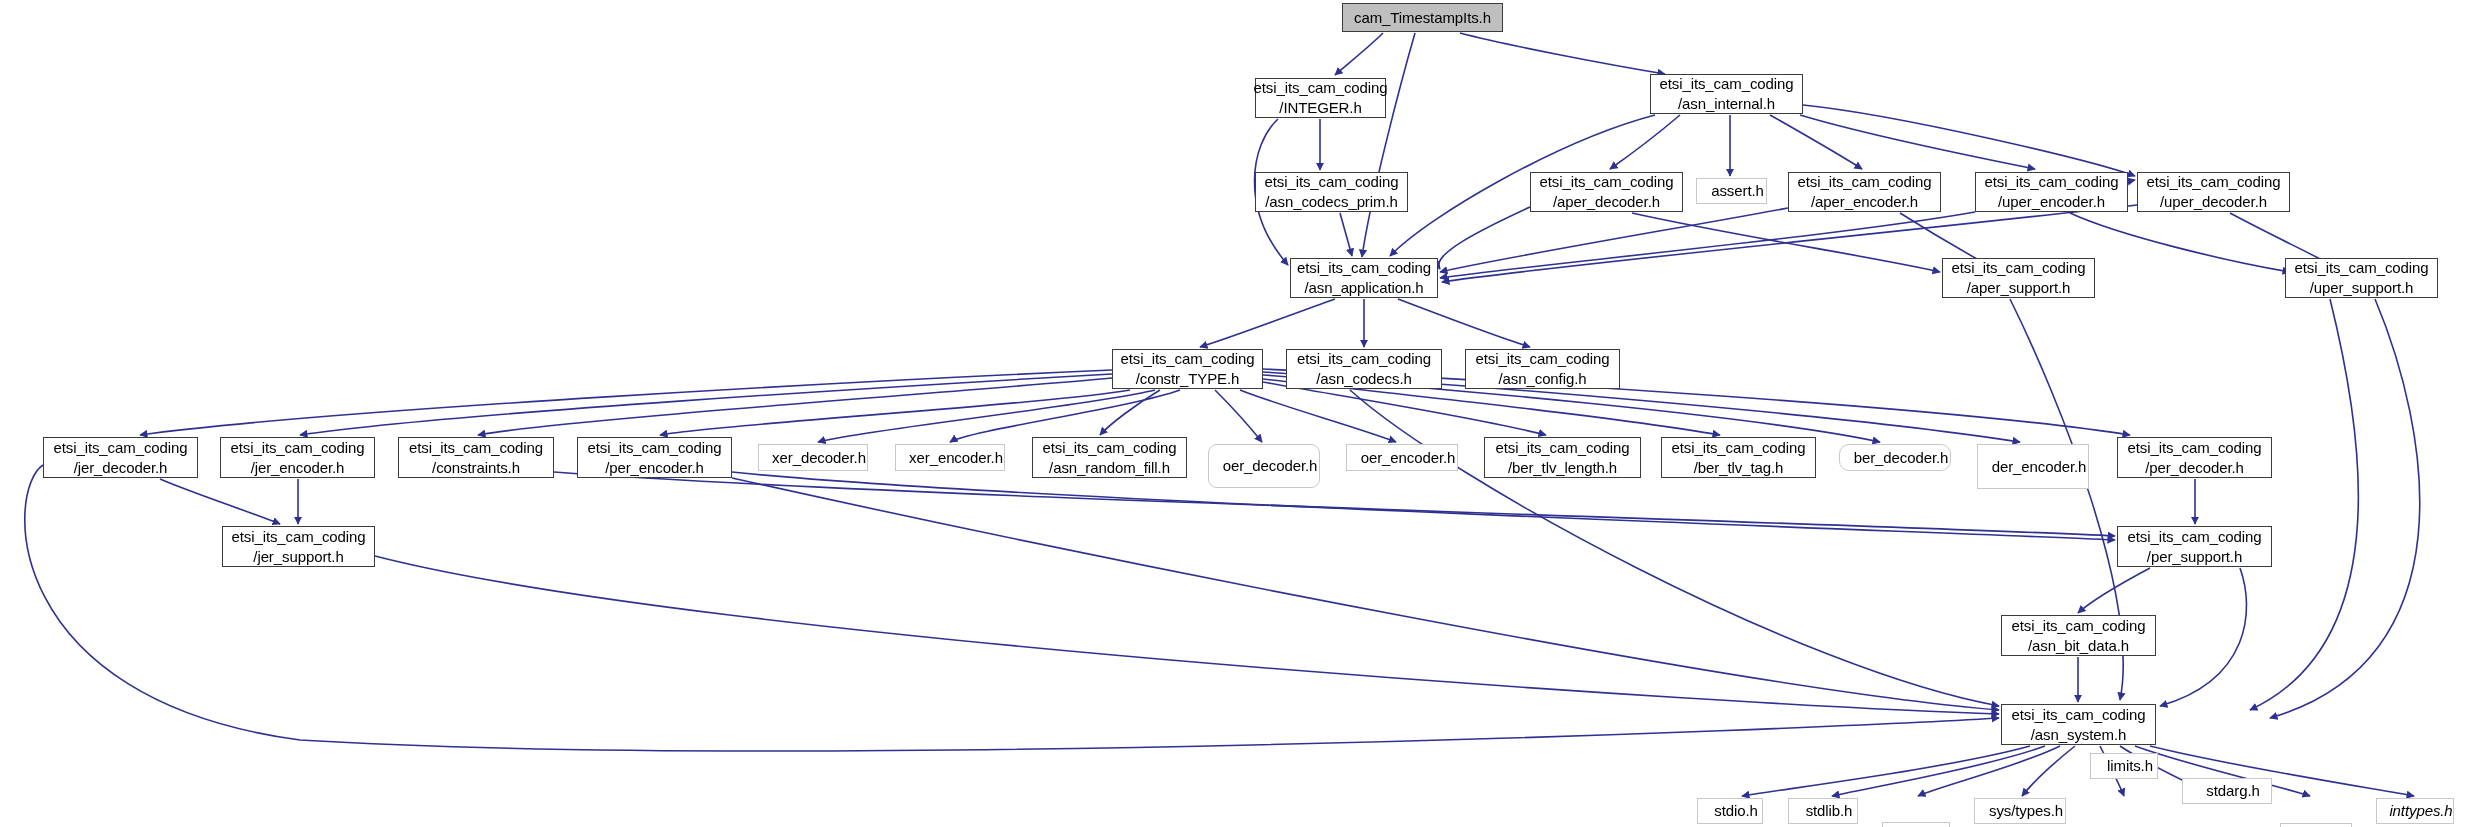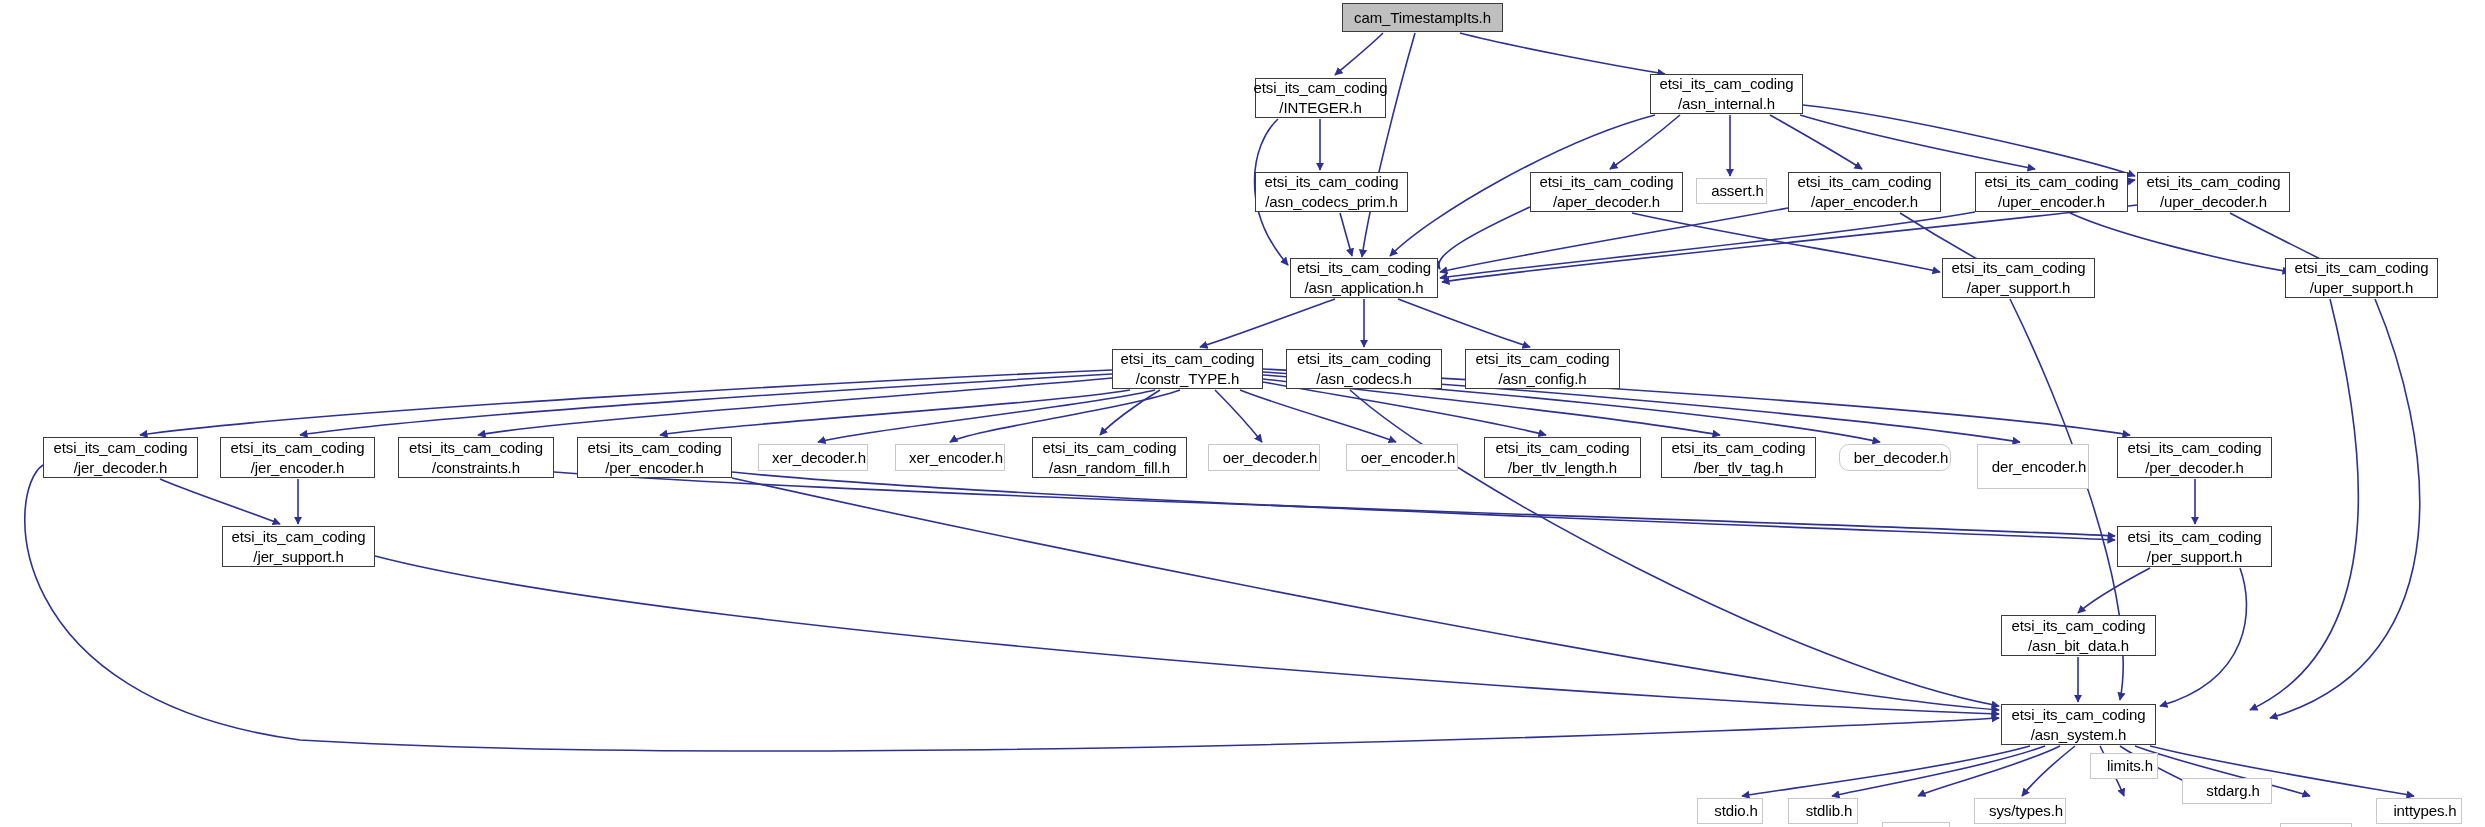--- a/index.html
+++ b/index.html
@@ -168,21 +168,21 @@
       <div class="node-box nb-light" style="left: 758px; top: 444px; width: 110px; height: 27px;">
         <span class="ln">xer_decoder.h</span>
       </div>
       <div class="node-box nb-light" style="left: 895px; top: 444px; width: 110px; height: 27px;">
         <span class="ln">xer_encoder.h</span>
       </div>
       <div class="node-box nb-strong" style="left: 1032px; top: 437px; width: 155px; height: 41px;">
         <span class="ln">etsi_its_cam_coding</span>
         <span class="ln">/asn_random_fill.h</span>
       </div>
-      <div class="node-box nb-light" style="left: 1208px; top: 444px; width: 112px; height: 27px;">
+      <div class="node-box nb-light" style="left: 1208px; top: 444px; width: 112px; height: 44px; border-radius: 9px;">
         <span class="ln">oer_decoder.h</span>
       </div>
       <div class="node-box nb-light" style="left: 1346px; top: 444px; width: 112px; height: 27px;">
         <span class="ln">oer_encoder.h</span>
       </div>
       <div class="node-box nb-strong" style="left: 1484px; top: 437px; width: 157px; height: 41px;">
         <span class="ln">etsi_its_cam_coding</span>
         <span class="ln">/ber_tlv_length.h</span>
       </div>
       <div class="node-box nb-strong" style="left: 1661px; top: 437px; width: 155px; height: 41px;">
@@ -229,17 +229,17 @@
       </div>
       <div class="node-box nb-light" style="left: 2090px; top: 753px; width: 68px; height: 26px;">
         <span class="ln">limits.h</span>
       </div>
       <div class="node-box nb-light" style="left: 2182px; top: 778px; width: 90px; height: 26px;">
         <span class="ln">stdarg.h</span>
       </div>
       <div class="node-box nb-light" style="left: 2280px; top: 823px; width: 72px; height: 26px;">
         <span class="ln">stddef.h</span>
       </div>
-      <div class="node-box nb-light" style="left: 2376px; top: 798px; width: 86px; height: 26px;">
+      <div class="node-box nb-light" style="left: 2376px; top: 798px; width: 78px; height: 26px; font-style: italic;">
         <span class="ln">inttypes.h</span>
       </div>
     </div>
 </div>
 
 </body></html>

